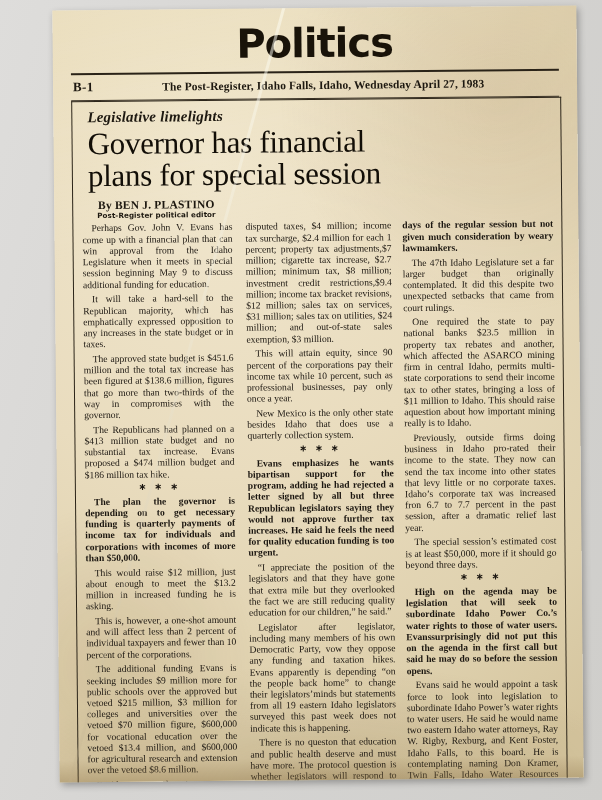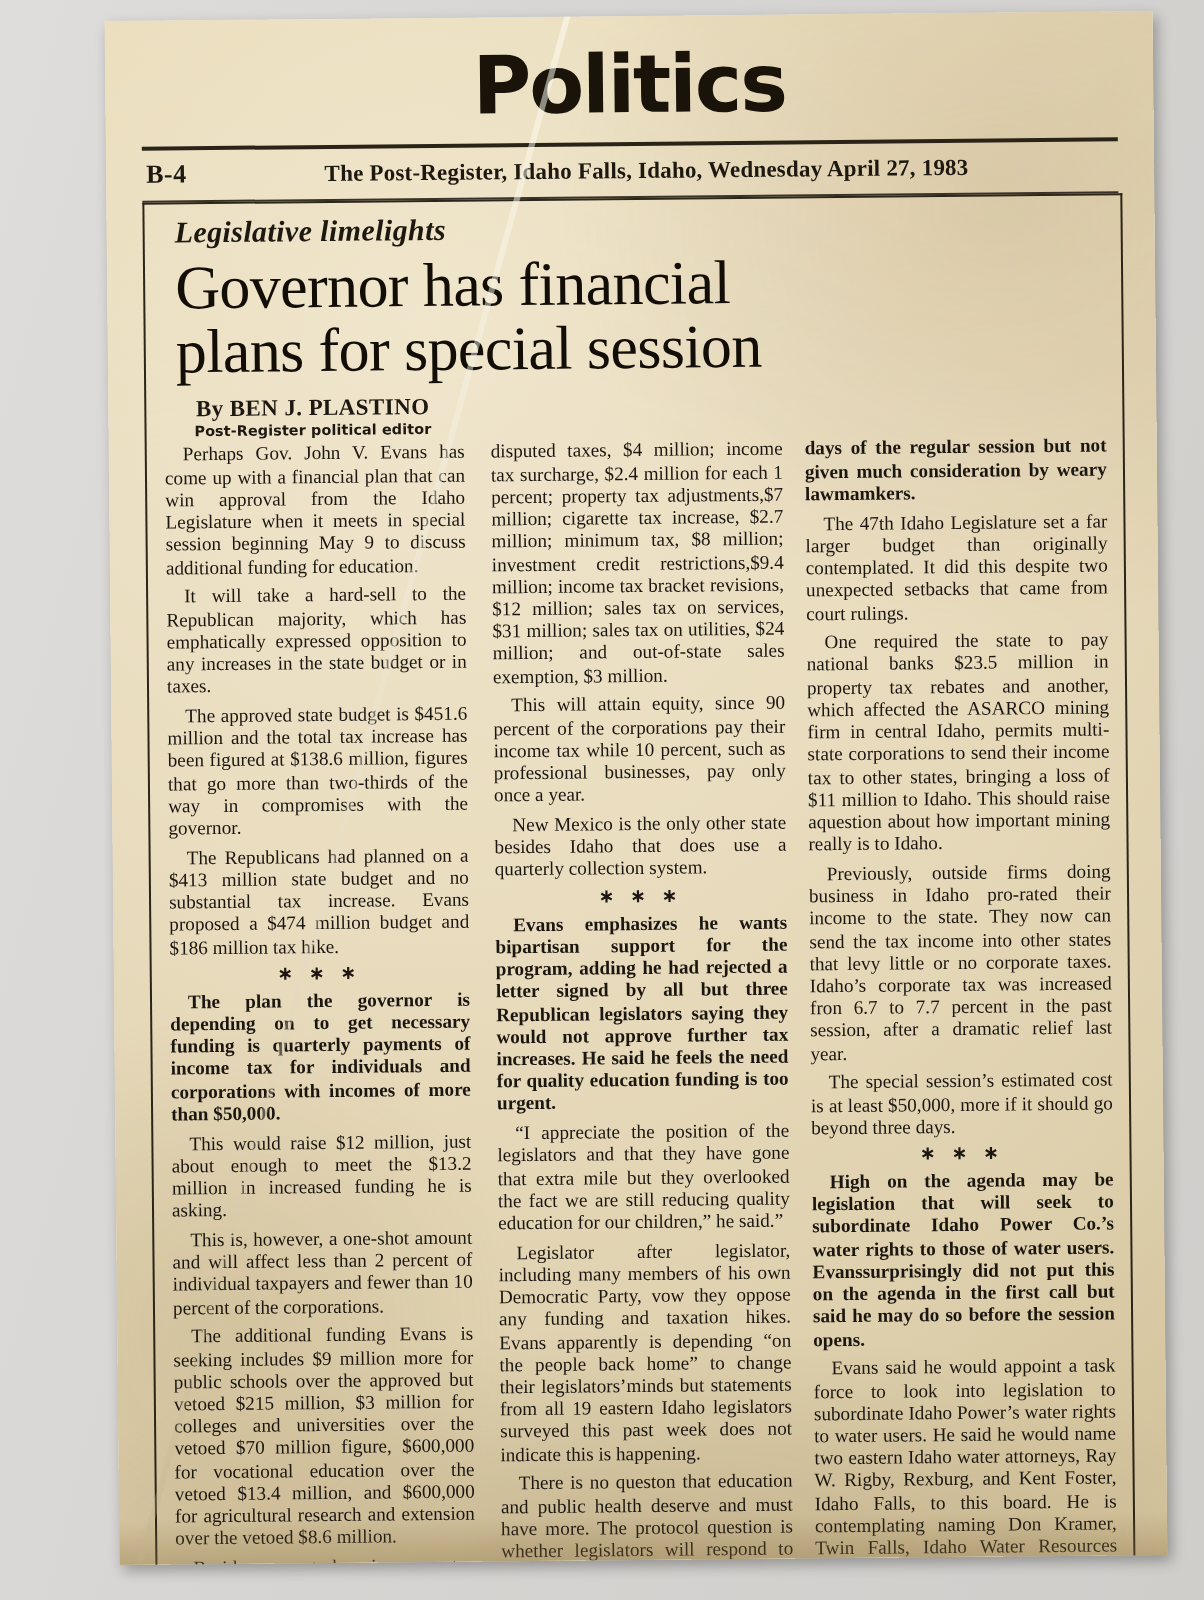--- a/index.html
+++ b/index.html
@@ -215,21 +215,21 @@
 
 <div id="clipping">
   <div class="paper-inner">
 
     <div class="masthead">
       <div class="masthead-title">Politics</div>
       <div class="rule-thick"></div>
     </div>
 
     <div class="dateline-row">
-      <div class="folio">B-4</div>
+      <div class="folio">B-1</div>
       <div class="dateline">The Post-Register, Idaho Falls, Idaho, Wednesday April 27, 1983</div>
     </div>
     <div class="rule-thin"></div>
 
     <div class="article-box">
       <div class="kicker">Legislative limelights</div>
 
       <div class="headline">
         <span class="hl-line">Governor has financial</span>
         <span class="hl-line">plans for special session</span>

